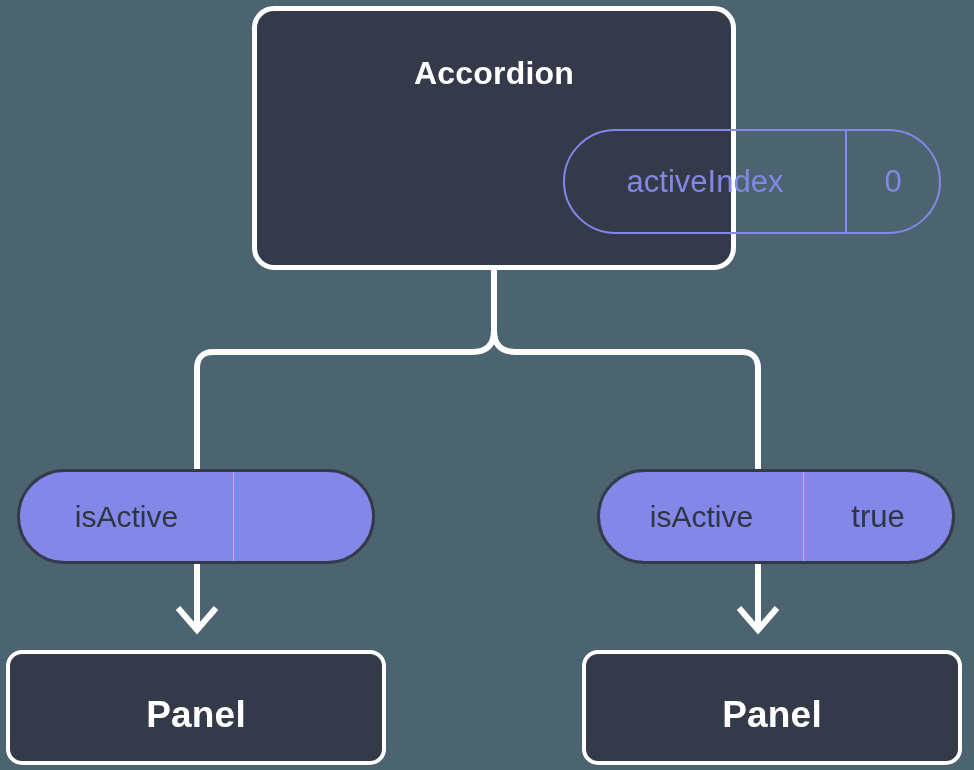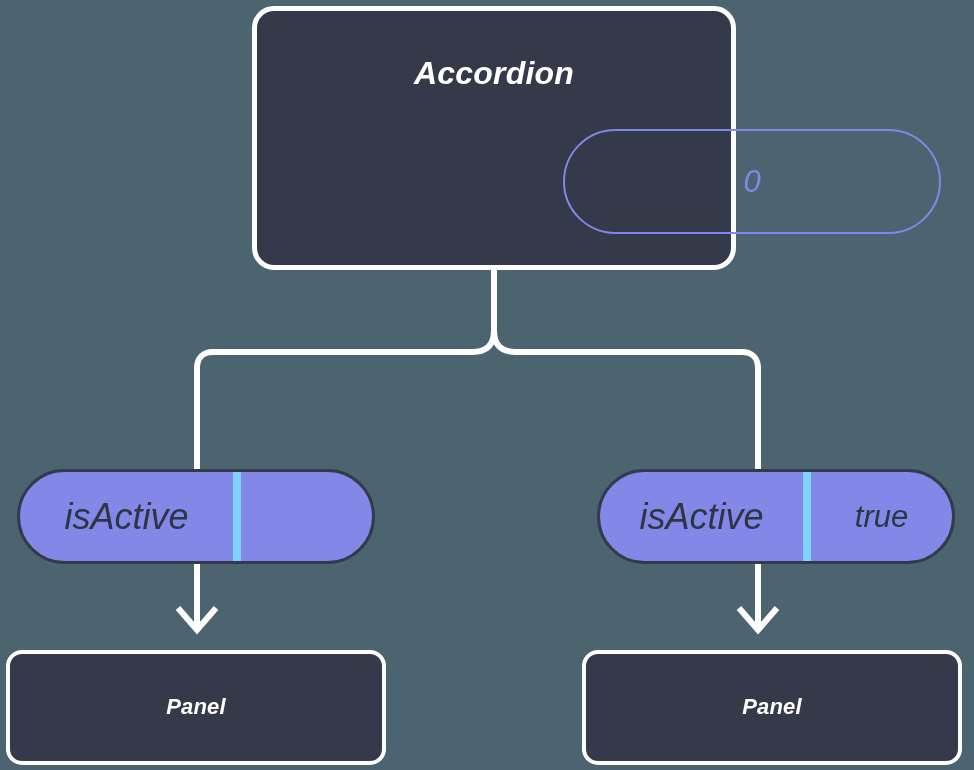--- a/index.html
+++ b/index.html
@@ -13,21 +13,20 @@
     overflow: hidden;
     background: #4b6470;
     font-family: "Liberation Sans", sans-serif;
     -webkit-font-smoothing: antialiased;
   }
   #stage {
     position: relative;
     width: 974px;
     height: 598px;
     background: #4b6470;
-    font-style: italic;
   }
 
   
   #wires {
     position: absolute;
     left: 0;
     top: 0;
     width: 974px;
     height: 770px;
     pointer-events: none;
@@ -68,21 +67,21 @@
     top: 650px;
     width: 380px;
     height: 115px;
     border-radius: 16px;
     border-width: 4px;
   }
   #panel-left  { left: 6px; }
   #panel-right { left: 582px; }
   .panel-card .card-title {
     top: 40px;
-    font-size: 22px;
+    font-size: 37px;
     font-weight: 700;
   }
 
   
   .pill {
     position: absolute;
     box-sizing: border-box;
     display: flex;
     align-items: stretch;
     border-radius: 999px;
@@ -122,22 +121,22 @@
   
   .pill-filled {
     top: 469px;
     width: 358px;
     height: 95px;
     border: 3px solid #343a49;
     background: #8287e8;
   }
   .pill-filled .pill-key {
     color: #2f3542;
-    font-size: 36px;
-    border-right: 8px solid #7dd3fc;
+    font-size: 30px;
+    border-right: 1px solid #7dd3fc;
   }
   .pill-filled .pill-val {
     flex: 1;
     color: #2f3542;
     font-size: 31px;
   }
   #state-left  { left: 17px; }
   #state-right { left: 597px; }
   #state-left  .pill-key { width: 213px; }
   #state-right .pill-key { width: 203px; }
@@ -170,20 +169,21 @@
     <g>
       <line x1="758" y1="564" x2="758" y2="628" stroke="#ffffff" stroke-width="6" stroke-linecap="butt"></line>
       <path d="M 739 608 L 758 630 L 777 608" fill="none" stroke="#ffffff" stroke-width="6" stroke-linecap="butt" stroke-linejoin="miter"></path>
     </g>
   </svg>
 
   <div id="accordion-card" class="card">
     <div class="card-title">Accordion</div>
 
     <div id="accordion-state" class="pill">
+      <div class="pill-key">activeIndex</div>
       <div class="pill-val">0</div>
     </div>
   </div>
 
   <div id="state-left" class="pill pill-filled">
     <div class="pill-key">isActive</div>
   </div>
 
   <div id="state-right" class="pill pill-filled">
     <div class="pill-key">isActive</div>

